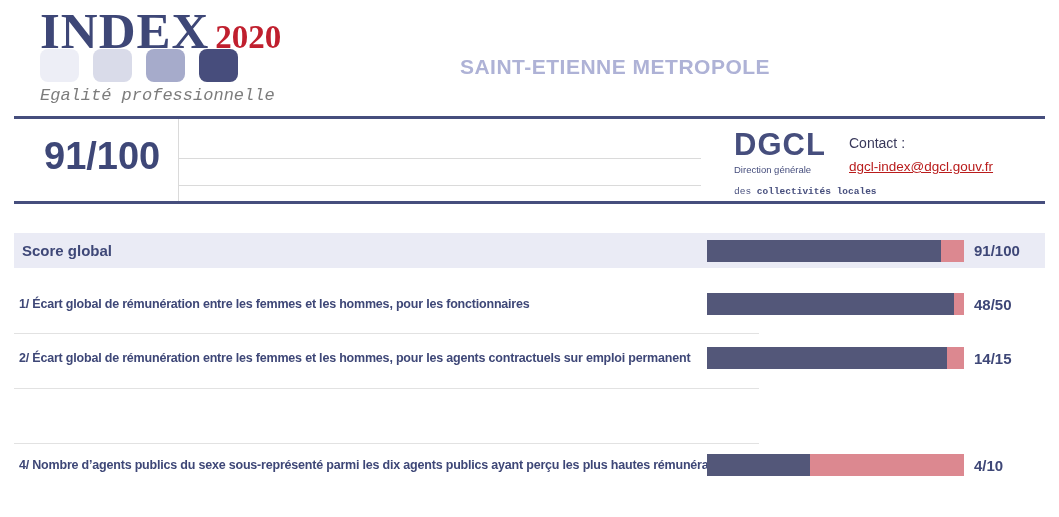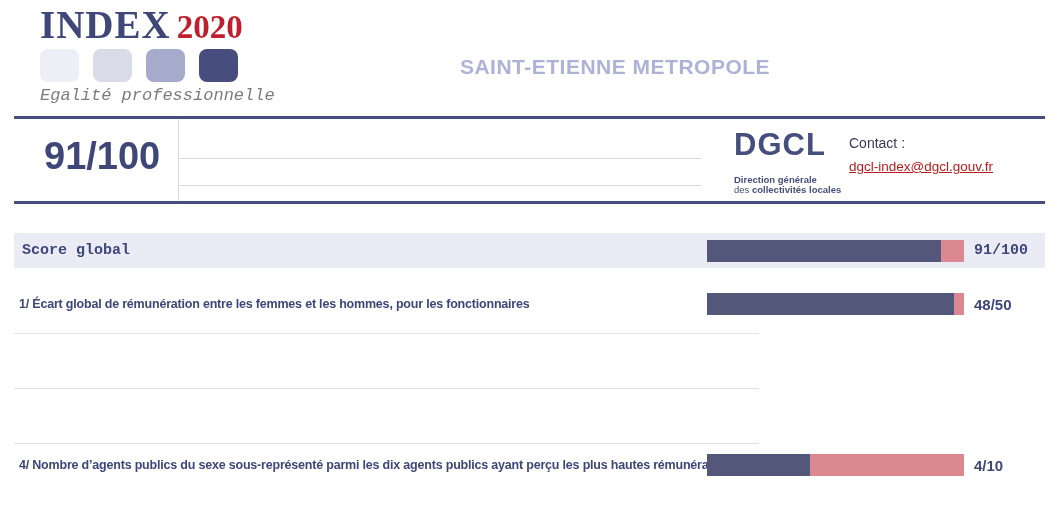--- a/index.html
+++ b/index.html
@@ -3,44 +3,44 @@
 <meta charset="utf-8">
 <style>
   html,body{margin:0;padding:0;background:#fff;}
   .page{
     position:relative;width:1059px;height:517px;background:#ffffff;
     font-family:"Liberation Sans", sans-serif;overflow:hidden;
     color:var(--navy,#3E4777);
   }
   
   .logo-title{position:absolute;left:40px;top:2px;font-family:"Liberation Serif",serif;font-weight:700;white-space:nowrap;}
-  .logo-index{font-size:39px;color:var(--navy,#3E4777);letter-spacing:1px;text-align:center;}
+  .logo-index{font-size:51px;color:var(--navy,#3E4777);letter-spacing:1px;text-align:center;}
   .logo-year{font-size:33px;color:var(--red,#C01F2E);margin-left:6px;}
   .logo-squares{position:absolute;left:40px;top:49px;display:flex;gap:14px;}
   .sq{width:39px;height:33px;border-radius:8px;display:inline-block;}
   .logo-subtitle{position:absolute;left:40px;top:86px;font-family:Liberation Mono, monospace;font-style:italic;font-size:17px;color:#7C7C7C;}
   .entity{position:absolute;left:390px;top:55px;width:450px;text-align:center;font-size:21px;font-weight:700;color:var(--lavender-text,#AEB2D6);letter-spacing:.5px;}
   
   .banner{position:absolute;left:14px;top:116px;width:1031px;height:82px;
     border-top:3px solid var(--rule,#464E7D);border-bottom:3px solid var(--rule,#464E7D);}
   .banner-vline{position:absolute;left:164px;top:0;bottom:0;width:1px;background:#DADADA;}
   .banner-hline{position:absolute;left:164px;width:523px;height:1px;background:#DADADA;}
   .banner-hline.h1{top:39px;}
   .banner-hline.h2{top:66px;}
   .big-score{position:absolute;left:30px;top:16px;font-size:38px;font-weight:700;color:var(--navy,#3E4777);}
   .dgcl{position:absolute;left:720px;top:10px;line-height:1;}
   .dgcl-acronym{font-size:31px;font-weight:700;letter-spacing:1px;color:var(--rule,#464E7D);}
-  .dgcl-line1{font-size:9.5px;font-weight:700;color:var(--rule,#464E7D);margin-top:15px;}
-  .dgcl-line2{font-size:9.5px;color:var(--rule,#464E7D);margin-top:0;}
+  .dgcl-line1{font-size:9.5px;font-weight:400;color:var(--rule,#464E7D);margin-top:5px;}
+  .dgcl-line2{font-size:9.5px;color:var(--rule,#464E7D);margin-top:12px;font-family:Liberation Mono, monospace;}
   .dgcl-line2 b{font-weight:700;}
   .contact{position:absolute;left:835px;top:16px;width:196px;text-align:left;}
   .contact-label{font-size:14px;color:#39395B;}
   .contact-email{display:inline-block;margin-top:8px;font-size:13.5px;color:#b91c1c;text-decoration:underline;white-space:nowrap;}
   
-  .grow{position:absolute;left:14px;top:233px;width:1031px;height:35px;background:var(--row-bg,#EAEBF5);font-family:Liberation Mono, monospace;}
+  .grow{position:absolute;left:14px;top:233px;width:1031px;height:35px;background:var(--row-bg,#EAEBF5);}
   .grow-label{position:absolute;left:8px;top:0;height:35px;display:flex;align-items:center;font-size:15px;font-weight:700;color:var(--navy,#3E4777);}
   .irow{position:absolute;left:14px;width:1031px;height:34px;}
   .irow-label{position:absolute;left:5px;top:0;height:34px;display:flex;align-items:center;font-size:12.5px;font-weight:700;letter-spacing:-.2px;color:var(--navy,#3E4777);white-space:nowrap;}
   .r1{top:287px;} .r2{top:341px;} .r3{top:395px;} .r4{top:448px;}
   .bar{position:absolute;left:693px;width:257px;height:22px;overflow:hidden;}
   .grow .bar{top:7px;} .irow .bar{top:6px;}
   .bar .fill{height:100%;}
   .rscore{position:absolute;left:960px;top:0;height:100%;display:flex;align-items:center;font-size:15px;font-weight:700;color:var(--navy,#3E4777);white-space:nowrap;}
   .sep{position:absolute;left:14px;width:745px;height:1px;background:#E2E2E2;}
   .sep1{top:333px;} .sep2{top:388px;} .sep3{top:443px;}
@@ -89,20 +89,27 @@
 
   <div class="irow r1">
     <div class="irow-label">1/ Écart global de rémunération entre les femmes et les hommes, pour les fonctionnaires</div>
     <div class="bar" style="background: rgb(220, 136, 144);">
         <div class="fill" style="background: rgb(83, 87, 121); width: 96%;"></div>
       </div>
     <div class="rscore">48/50</div>
   </div>
   <div class="sep sep1"></div>
 
+  <div class="irow r2">
+    <div class="irow-label">2/ Écart global de rémunération entre les femmes et les hommes, pour les agents contractuels sur emploi permanent</div>
+    <div class="bar" style="background: rgb(220, 136, 144);">
+        <div class="fill" style="background: rgb(83, 87, 121); width: 93.3333%;"></div>
+      </div>
+    <div class="rscore">14/15</div>
+  </div>
   <div class="sep sep2"></div>
 
   <div class="sep sep3"></div>
 
   <div class="irow r4">
     <div class="irow-label">4/ Nombre d’agents publics du sexe sous-représenté parmi les dix agents publics ayant perçu les plus hautes rémunérations</div>
     <div class="bar" style="background: rgb(220, 136, 144);">
         <div class="fill" style="background: rgb(83, 87, 121); width: 40%;"></div>
       </div>
     <div class="rscore">4/10</div>

